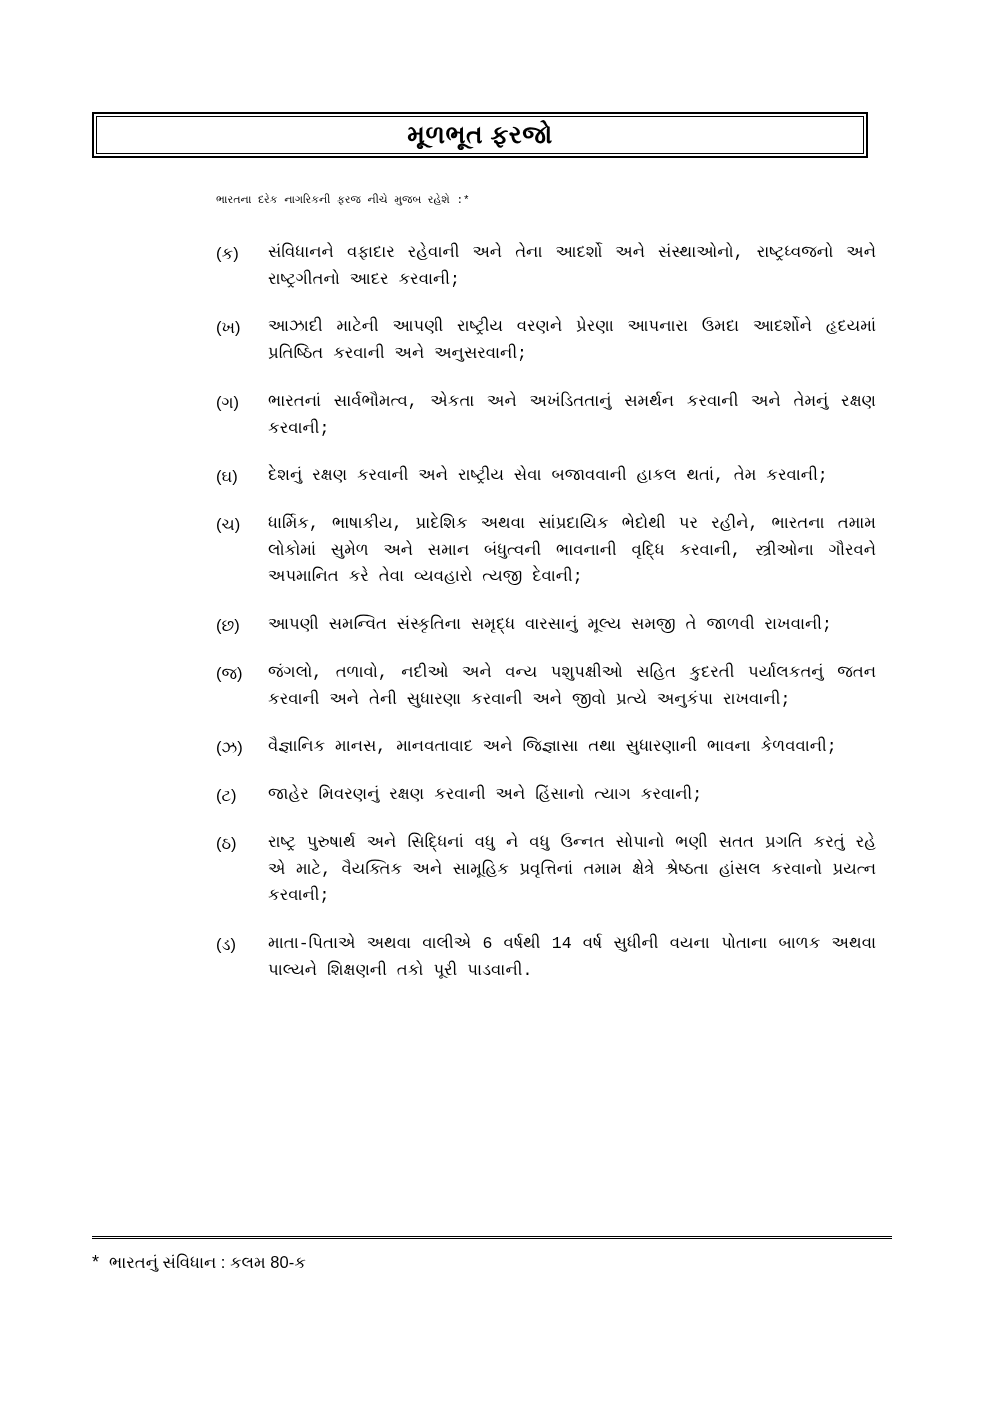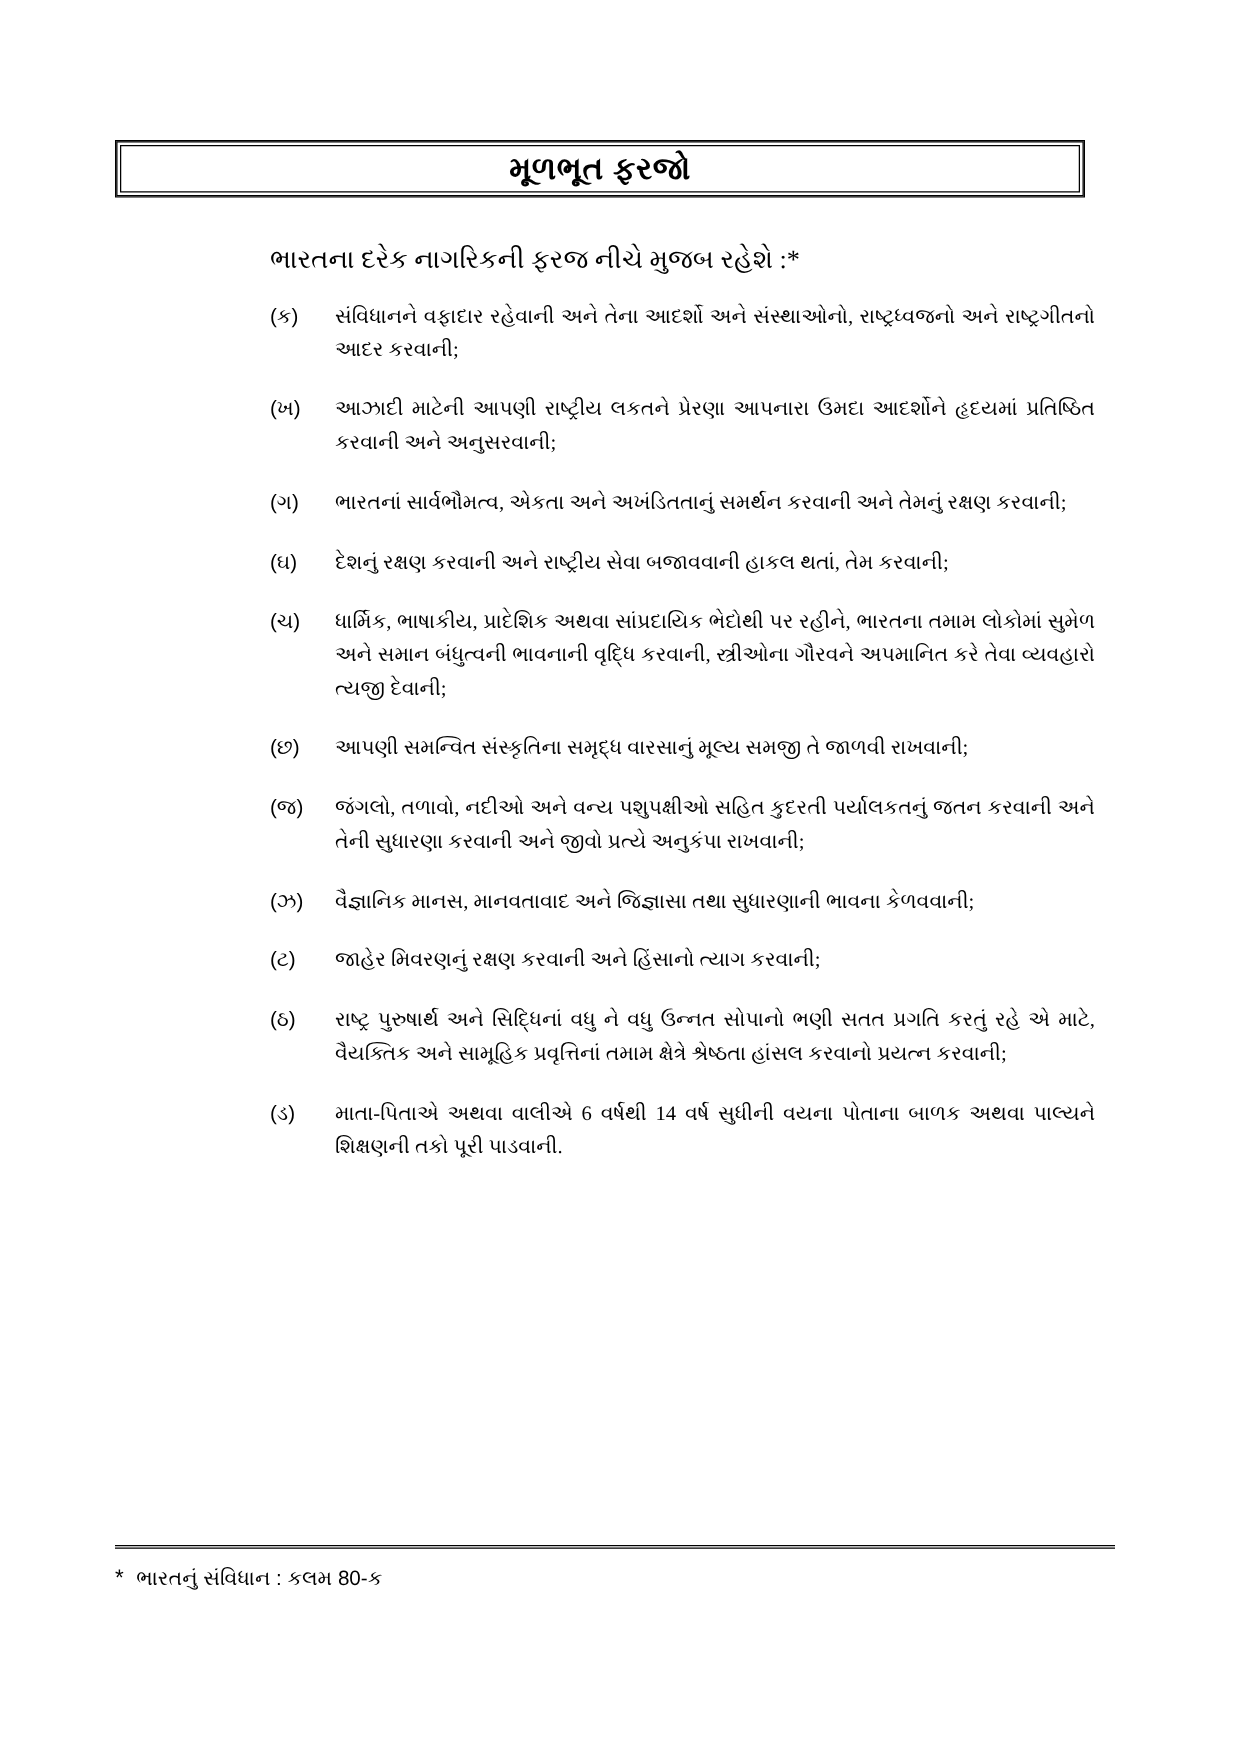--- a/index.html
+++ b/index.html
@@ -53,23 +53,23 @@
     font-weight: bold;
     letter-spacing: 0.5px;
     font-family: "Liberation Sans", "DejaVu Sans", sans-serif;
   }
   
   .intro {
     position: absolute;
     left: 216px;
     top: 192px;
     width: 660px;
-    font-size: 21px;
+    font-size: 11px;
     line-height: 1.5;
-    font-family: Liberation Serif, serif;
+    font-family: Liberation Mono, monospace;
   }
   
   .clause-list {
     position: absolute;
     left: 216px;
     top: 240px;
     width: 660px;
   }
   .clause {
     display: flex;
@@ -82,21 +82,21 @@
     font-size: 16.5px;
     line-height: 1.62;
     font-family: "Liberation Sans", "DejaVu Sans", sans-serif;
   }
   .clause-text {
     flex: 1 1 auto;
     font-size: 16.5px;
     line-height: 1.62;
     text-align: justify;
     text-justify: inter-word;
-    font-family: Liberation Serif, serif;
+    font-family: Liberation Mono, monospace;
   }
   
   .footnote-rule {
     position: absolute;
     left: 92px;
     top: 1236px;
     width: 800px;
     border-top: 1.5px solid #000;
     border-bottom: 1.5px solid #000;
     height: 3px;
@@ -131,21 +131,21 @@
 
   <div class="clause-list">
 
     <div class="clause">
       <div class="clause-marker">(ક)</div>
       <div class="clause-text">સંવિધાનને વફાદાર રહેવાની અને તેના આદર્શો અને સંસ્થાઓનો, રાષ્ટ્રધ્વજનો અને રાષ્ટ્રગીતનો આદર કરવાની;</div>
     </div>
 
     <div class="clause">
       <div class="clause-marker">(ખ)</div>
-      <div class="clause-text">આઝાદી માટેની આપણી રાષ્ટ્રીય લકતને પ્રેરણા આપનારા ઉમદા આદર્શોને હૃદયમાં પ્રતિષ્ઠિત કરવાની અને અનુસરવાની;</div>
+      <div class="clause-text">આઝાદી માટેની આપણી રાષ્ટ્રીય વરણને પ્રેરણા આપનારા ઉમદા આદર્શોને હૃદયમાં પ્રતિષ્ઠિત કરવાની અને અનુસરવાની;</div>
     </div>
 
     <div class="clause">
       <div class="clause-marker">(ગ)</div>
       <div class="clause-text">ભારતનાં સાર્વભૌમત્વ, એકતા અને અખંડિતતાનું સમર્થન કરવાની અને તેમનું રક્ષણ કરવાની;</div>
     </div>
 
     <div class="clause">
       <div class="clause-marker">(ઘ)</div>
       <div class="clause-text">દેશનું રક્ષણ કરવાની અને રાષ્ટ્રીય સેવા બજાવવાની હાકલ થતાં, તેમ કરવાની;</div>

